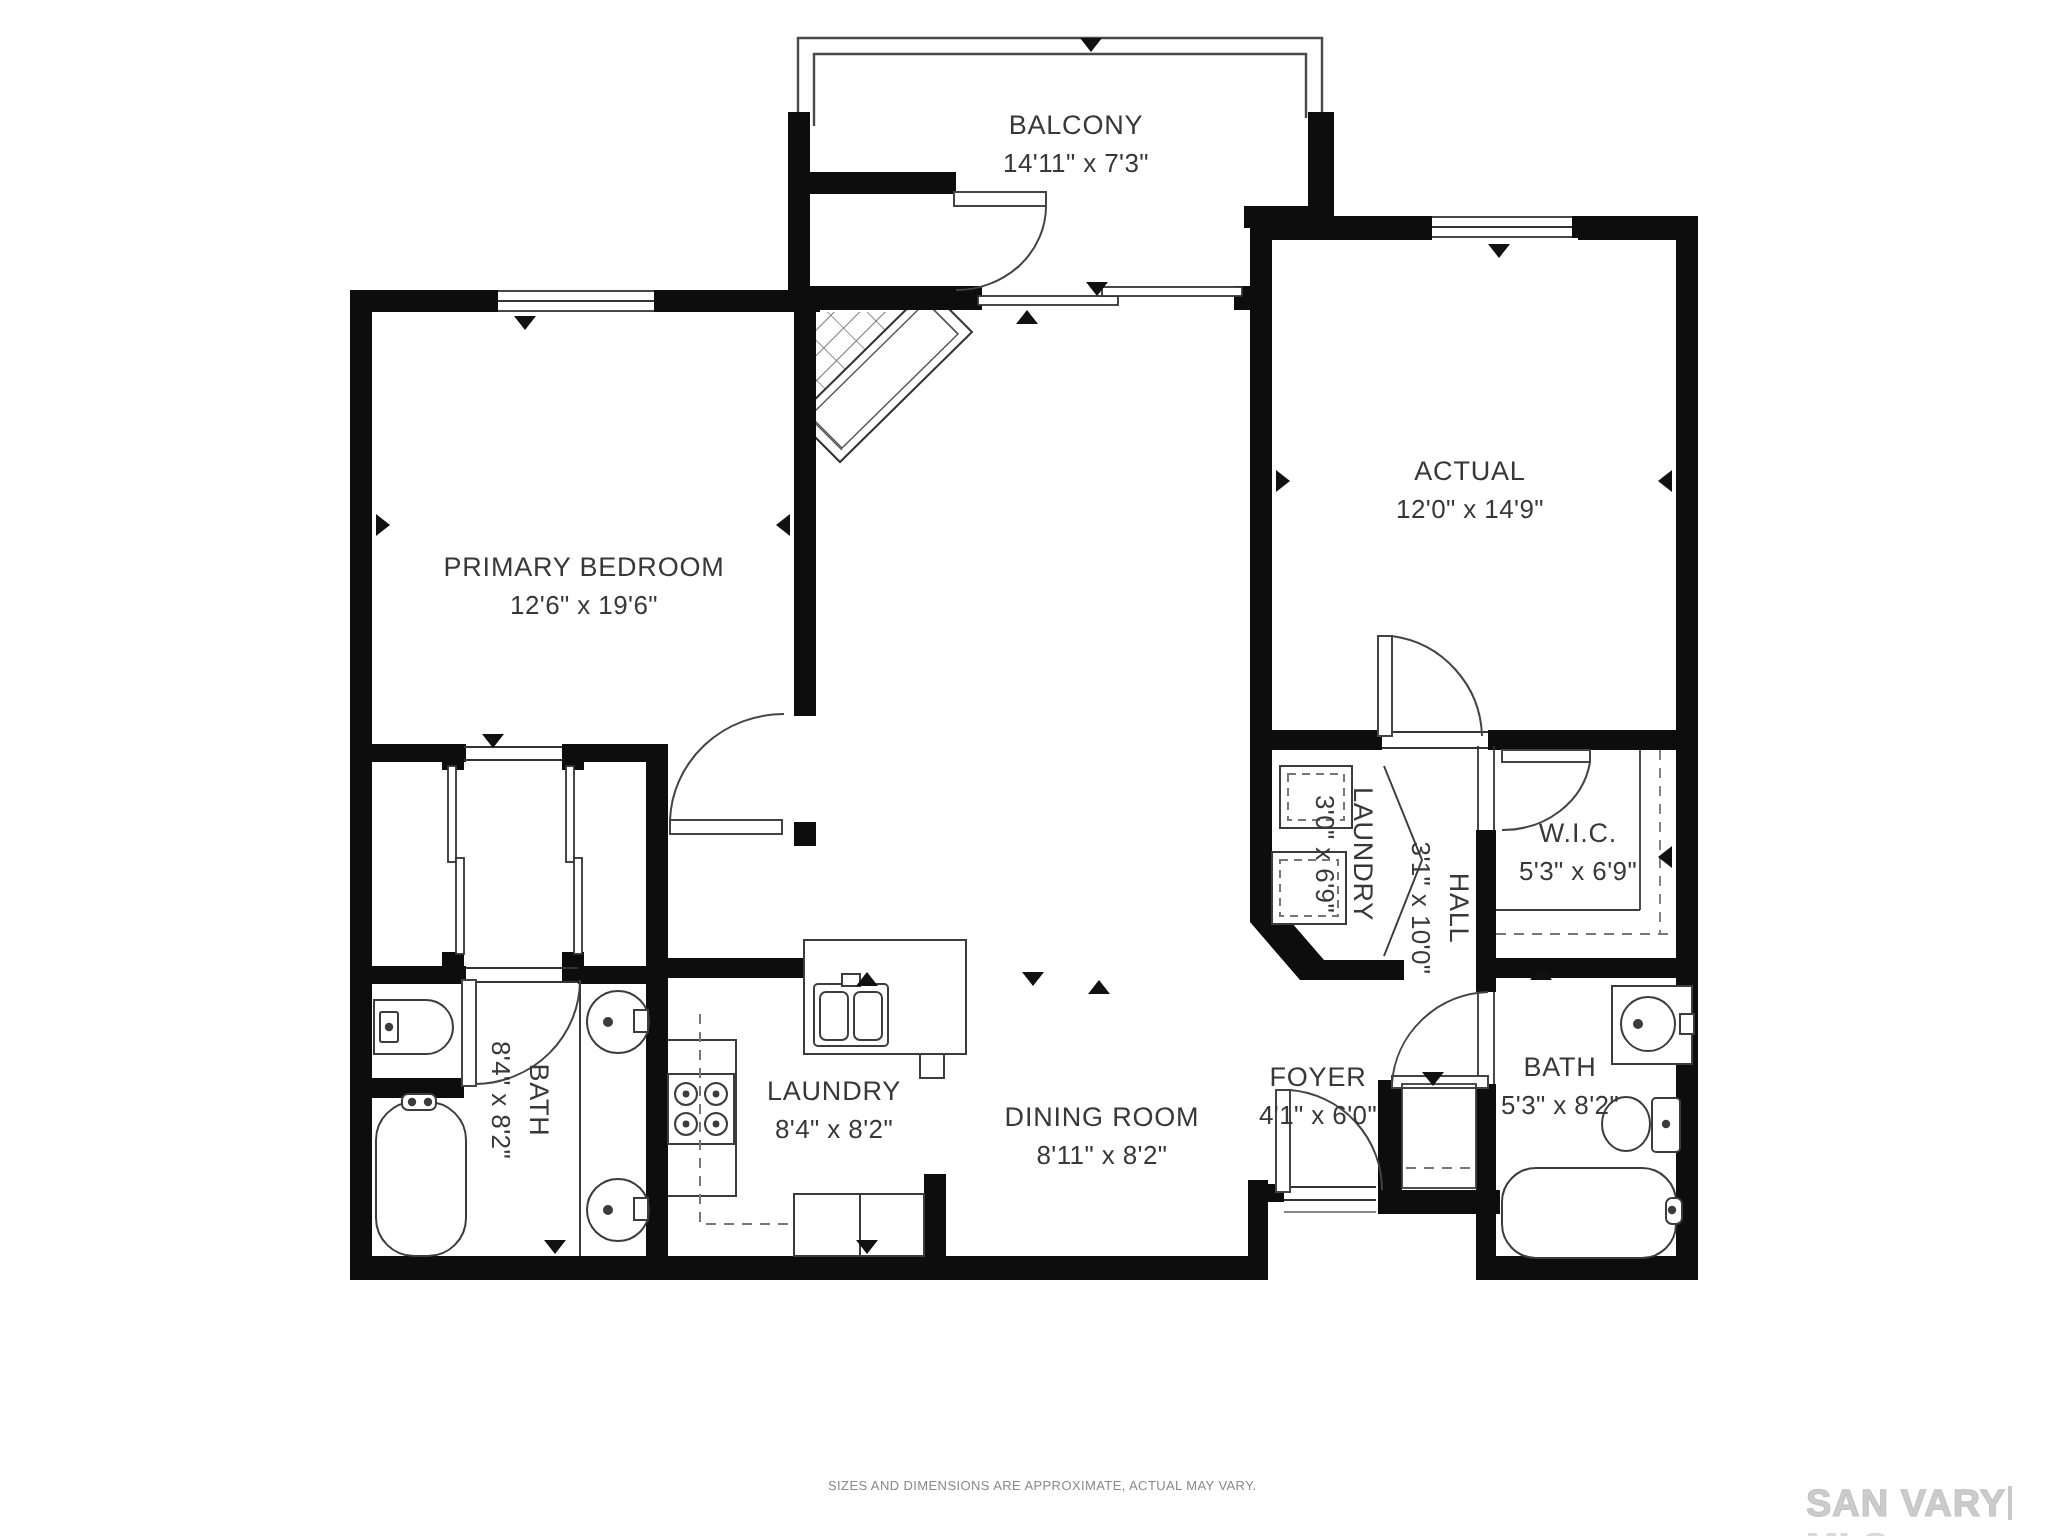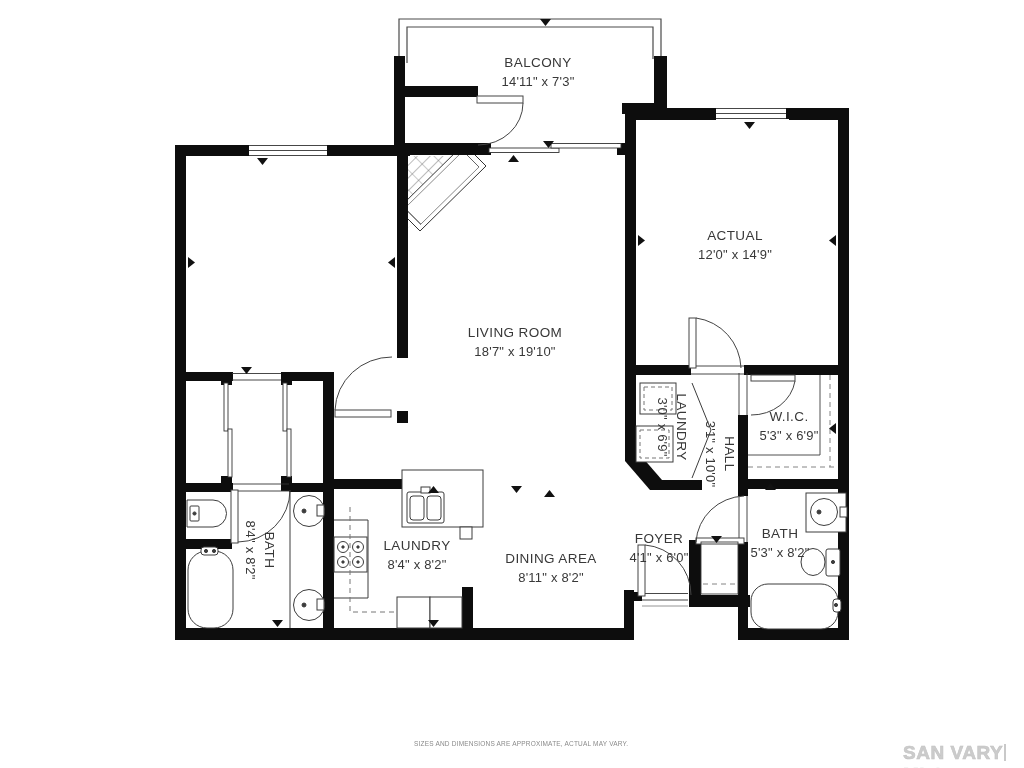--- a/index.html
+++ b/index.html
@@ -286,30 +286,30 @@
     <path d="M765,490 h11 l-5.5,-7 z"></path>
     <path d="M241,367 h11 l-5.5,7 z"></path>
   </g>
 </svg>
 
   <div class="label" style="left:538px;top:72px">
     <div class="nm">BALCONY</div>
     <div class="dm">14'11" x 7'3"</div>
   </div>
 
+  <div class="label" style="left:292px;top:293px">
+    <div class="nm">PRIMARY BEDROOM</div>
+    <div class="dm">12'6" x 19'6"</div>
+  </div>
 
   <div class="label" style="left:735px;top:245px">
     <div class="nm">ACTUAL</div>
     <div class="dm">12'0" x 14'9"</div>
   </div>
 
-  <div class="label" style="left:515px;top:342px">
-    <div class="nm">LIVING ROOM</div>
-    <div class="dm">18'7" x 19'10"</div>
-  </div>
 
   <div class="label rot" style="left:672px;top:427px">
     <div class="nm">LAUNDRY</div>
     <div class="dm">3'0" x 6'9"</div>
   </div>
 
   <div class="label rot" style="left:720px;top:454px">
     <div class="nm">HALL</div>
     <div class="dm">3'1" x 10'0"</div>
   </div>
@@ -323,21 +323,21 @@
     <div class="nm">BATH</div>
     <div class="dm">8'4" x 8'2"</div>
   </div>
 
   <div class="label" style="left:417px;top:555px">
     <div class="nm">LAUNDRY</div>
     <div class="dm">8'4" x 8'2"</div>
   </div>
 
   <div class="label" style="left:551px;top:568px">
-    <div class="nm">DINING AREA</div>
+    <div class="nm">DINING ROOM</div>
     <div class="dm">8'11" x 8'2"</div>
   </div>
 
   <div class="label" style="left:659px;top:548px">
     <div class="nm">FOYER</div>
     <div class="dm">4'1" x 6'0"</div>
   </div>
 
   <div class="label" style="left:780px;top:543px">
     <div class="nm">BATH</div>

